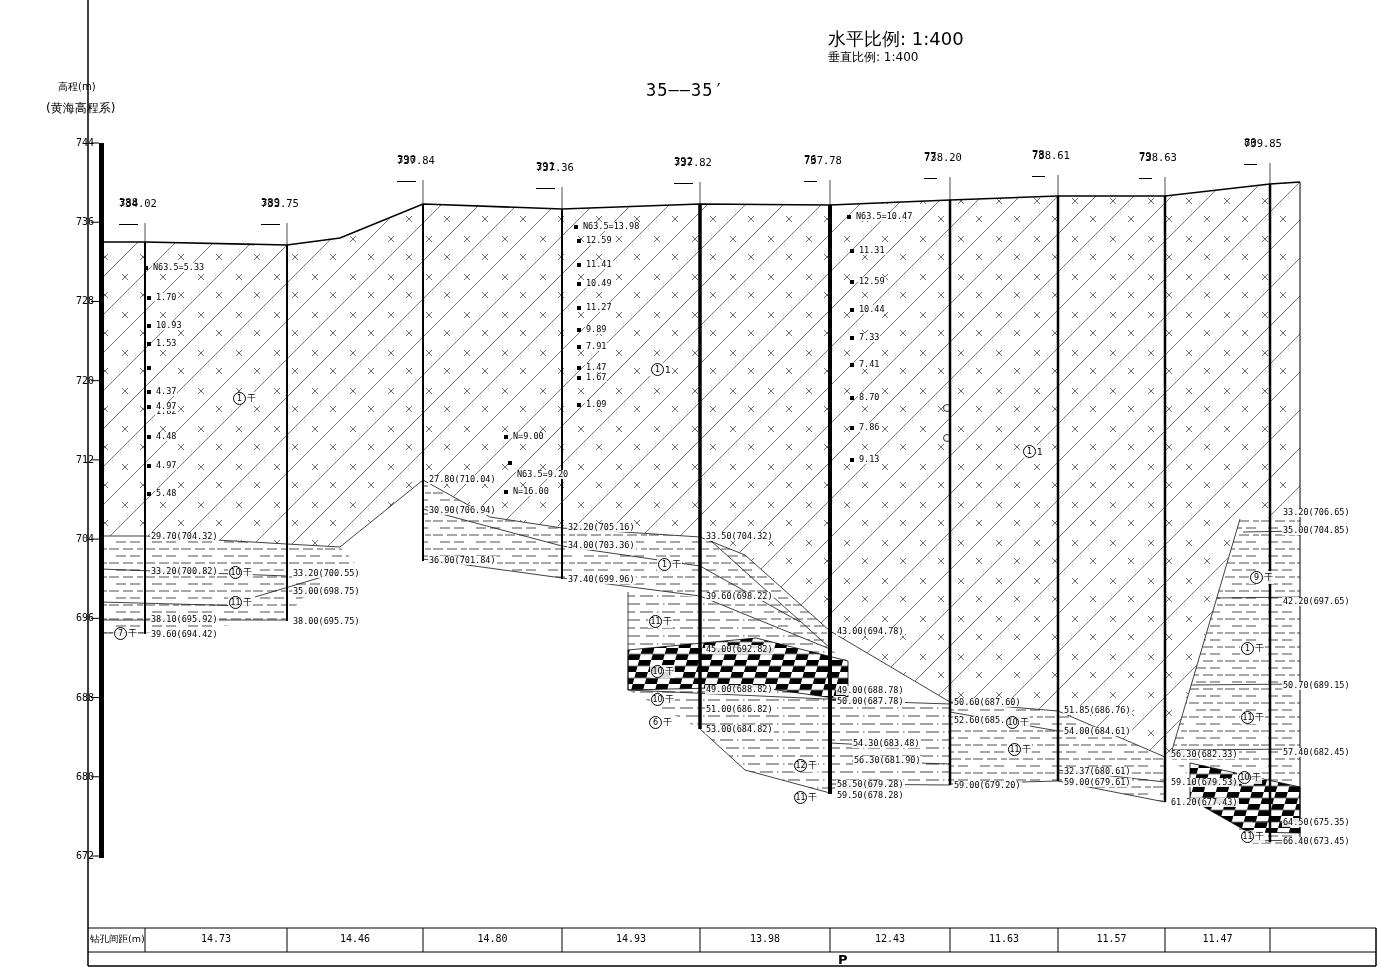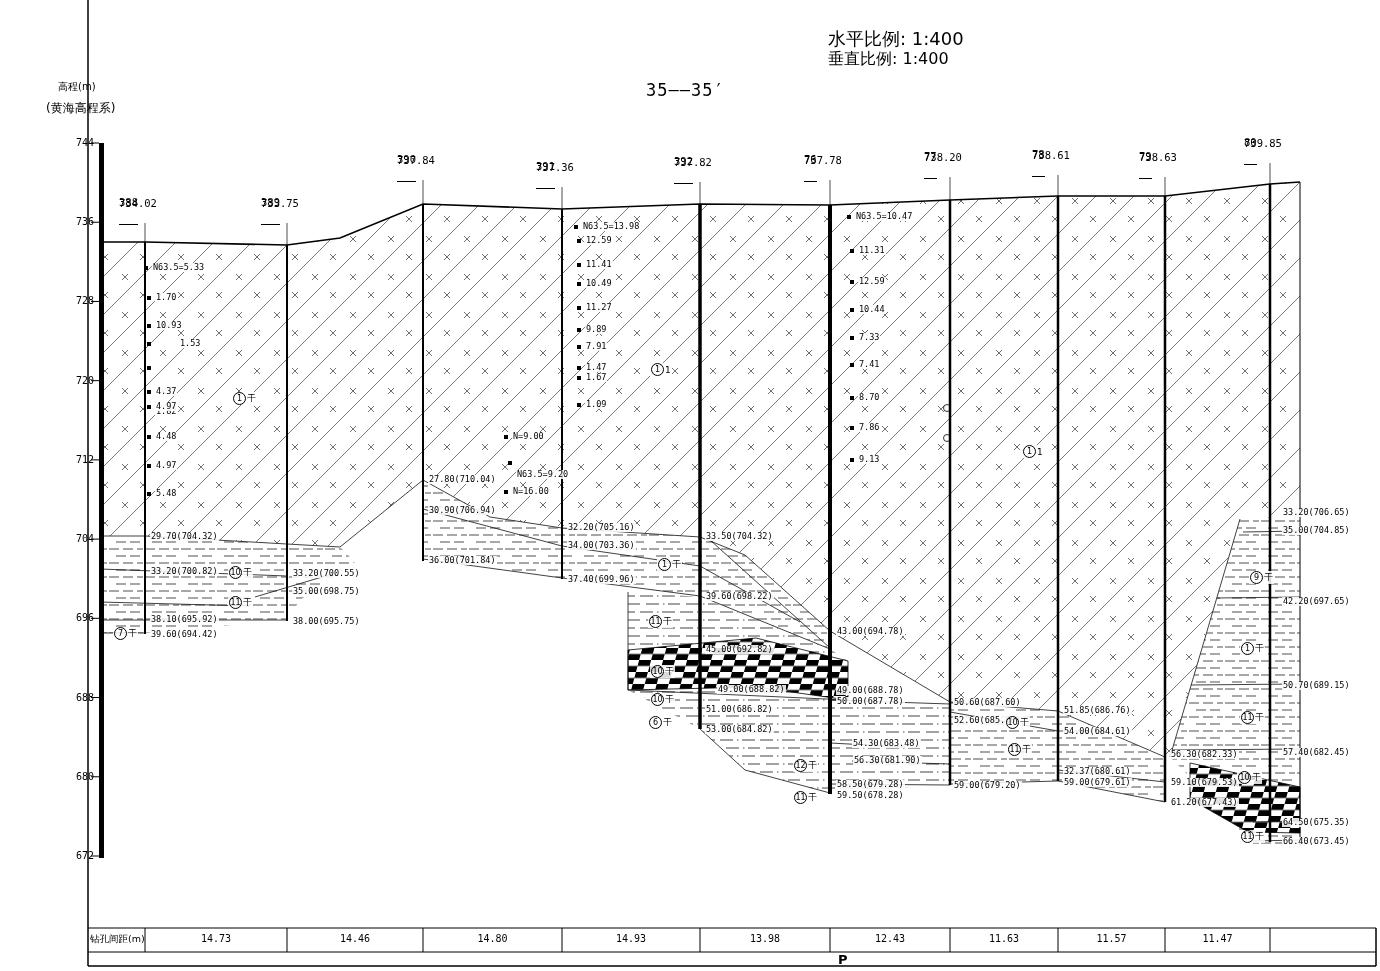--- a/index.html
+++ b/index.html
@@ -4,21 +4,21 @@
 <style>
   *{margin:0;padding:0;box-sizing:border-box;}
   body{background:#fff;}
   .page{position:relative;width:1380px;height:971px;background:#fff;overflow:hidden;
         font-family:"DejaVu Sans",sans-serif;color:#000;}
   .page svg{position:absolute;left:0;top:0;}
   .abs{position:absolute;white-space:nowrap;}
   .title{left:436px;top:26px;font-size:29px;font-weight:bold;letter-spacing:13px;}
   .subtitle{left:646px;top:80px;font-size:17px;font-family:"DejaVu Sans Mono",monospace;letter-spacing:1px;}
   .scale1{left:828px;top:27px;font-size:18px;}
-  .scale2{left:828px;top:49px;font-size:16px;}
+  .scale2{left:828px;top:49px;font-size:12px;}
   .axis1{left:58px;top:80px;font-size:10px;}
   .axis2{left:46px;top:100px;font-size:12px;}
   .tbl-label{left:90px;top:933px;font-size:9.5px;}
   .partial{left:838px;top:952px;font-size:13px;font-weight:bold;}
   #dyn{position:absolute;left:0;top:0;width:0;height:0;}
   #dyn div{position:absolute;}
   .tick{text-align:right;font-size:10px;font-family:"DejaVu Sans Mono",monospace;}
   .bh-label{width:52px;text-align:center;font-family:"DejaVu Sans Mono",monospace;font-size:10.5px;background:#fff;line-height:1.15;}
   .bh-id{border-bottom:1px solid #000;padding-bottom:16px;}
   .bh-elev{padding-top:1px;}
@@ -253,21 +253,21 @@
       <div class="ann" style="left: 292px; top: 617px;">38.00(695.75)</div>
       <div class="ann" style="left: 428px; top: 475px;">27.80(710.04)</div>
       <div class="ann" style="left: 428px; top: 506px;">30.90(706.94)</div>
       <div class="ann" style="left: 428px; top: 556px;">36.00(701.84)</div>
       <div class="ann" style="left: 567px; top: 523px;">32.20(705.16)</div>
       <div class="ann" style="left: 567px; top: 541px;">34.00(703.36)</div>
       <div class="ann" style="left: 567px; top: 575px;">37.40(699.96)</div>
       <div class="ann" style="left: 705px; top: 532px;">33.50(704.32)</div>
       <div class="ann" style="left: 705px; top: 592px;">39.60(698.22)</div>
       <div class="ann" style="left: 705px; top: 645px;">45.00(692.82)</div>
-      <div class="ann" style="left: 705px; top: 685px; margin-left: 12px;">49.00(688.82)</div>
+      <div class="ann" style="left: 705px; top: 685px;">49.00(688.82)</div>
       <div class="ann" style="left: 705px; top: 705px;">51.00(686.82)</div>
       <div class="ann" style="left: 705px; top: 725px;">53.00(684.82)</div>
       <div class="ann" style="left: 836px; top: 627px;">43.00(694.78)</div>
       <div class="ann" style="left: 836px; top: 686px;">49.00(688.78)</div>
       <div class="ann" style="left: 836px; top: 697px;">50.00(687.78)</div>
       <div class="ann" style="left: 852px; top: 739px;">54.30(683.48)</div>
       <div class="ann" style="left: 836px; top: 780px;">58.50(679.28)</div>
       <div class="ann" style="left: 836px; top: 791px;">59.50(678.28)</div>
       <div class="ann" style="left: 953px; top: 698px;">50.60(687.60)</div>
       <div class="ann" style="left: 953px; top: 716px;">52.60(685.60)</div>
@@ -286,21 +286,21 @@
       <div class="ann" style="left: 1282px; top: 681px;">50.70(689.15)</div>
       <div class="ann" style="left: 1282px; top: 748px;">57.40(682.45)</div>
       <div class="ann" style="left: 1282px; top: 818px;">64.50(675.35)</div>
       <div class="ann" style="left: 1282px; top: 837px;">66.40(673.45)</div>
       <div class="ann" style="left: 152px; top: 263px;">N63.5=5.33</div>
       <div class="marker" style="left: 144px; top: 266px;"></div>
       <div class="ann" style="left: 155px; top: 293px;">1.70</div>
       <div class="marker" style="left: 147px; top: 296px;"></div>
       <div class="ann" style="left: 155px; top: 321px;">10.93</div>
       <div class="marker" style="left: 147px; top: 324px;"></div>
-      <div class="ann" style="left: 155px; top: 339px; margin-left: 24px;">1.53</div>
+      <div class="ann" style="left: 155px; top: 339px;">1.53</div>
       <div class="marker" style="left: 147px; top: 342px;"></div>
       <div class="ann" style="left: 155px; top: 363px; margin-top: 44px;">1.82</div>
       <div class="marker" style="left: 147px; top: 366px;"></div>
       <div class="ann" style="left: 155px; top: 387px;">4.37</div>
       <div class="marker" style="left: 147px; top: 390px;"></div>
       <div class="ann" style="left: 155px; top: 402px;">4.97</div>
       <div class="marker" style="left: 147px; top: 405px;"></div>
       <div class="ann" style="left: 155px; top: 432px;">4.48</div>
       <div class="marker" style="left: 147px; top: 435px;"></div>
       <div class="ann" style="left: 155px; top: 461px;">4.97</div>

